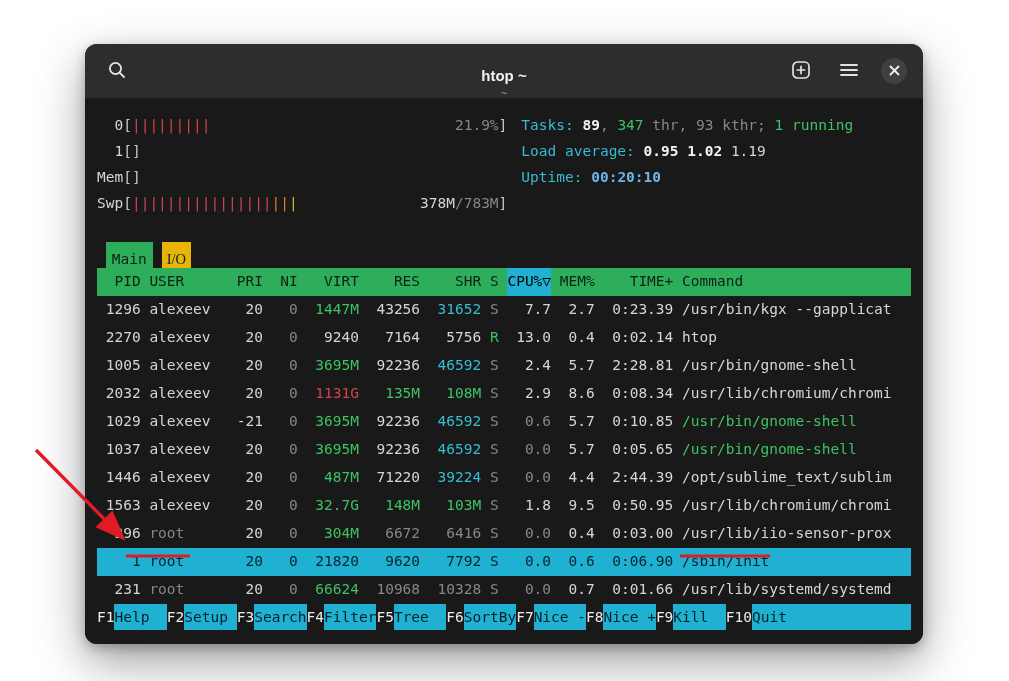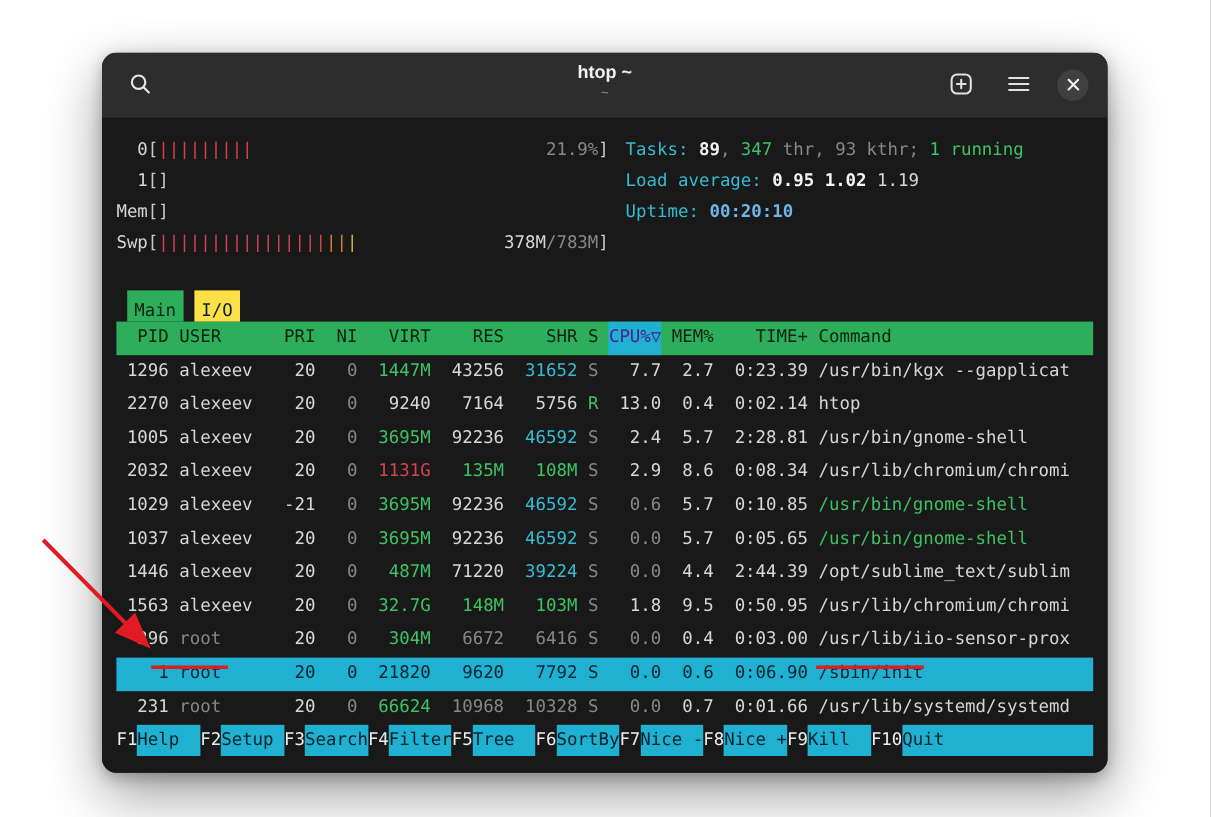--- a/index.html
+++ b/index.html
@@ -11,21 +11,21 @@
     border-radius:12px; overflow:hidden; background:#191919;
     box-shadow:0 18px 48px rgba(0,0,0,.38), 0 4px 12px rgba(0,0,0,.25);
   }
 
   
   .titlebar {
     height:54px; background:#2d2d2d; position:relative;
     display:flex; align-items:center; padding:0 16px;
     font-family:"Liberation Sans","DejaVu Sans",sans-serif;
   }
-  .tb-title { position:absolute; left:0; right:0; top:7px; text-align:center; pointer-events:none; }
+  .tb-title { position:absolute; left:0; right:0; top:22px; text-align:center; pointer-events:none; }
   .tb-main  { font-size:15px; font-weight:bold; color:#f1f1f1; line-height:20px; }
   .tb-sub   { font-size:11px; color:#9a9a9a; line-height:15px; }
   .icon-btn { background:none; border:none; cursor:pointer; display:flex; align-items:center; justify-content:center; width:32px; height:32px; }
   .tb-right { margin-left:auto; display:flex; gap:16px; align-items:center; z-index:2; }
   .close-btn { width:26px; height:26px; border-radius:50%; background:#404040; display:flex; align-items:center; justify-content:center; border:none; cursor:pointer; }
 
   
   .terminal {
     height:546px; background:#191919; padding:14px 12px 0 12px;
     font-size:14.5px; line-height:26px; color:#d6d6d6;
@@ -36,26 +36,26 @@
   .mbars  { white-space:pre; }
   .bracket{ color:#c8c8c8; }
   .stats  { margin-left:14px; }
   .stat-line { height:26px; white-space:pre; }
   .spacer { height:26px; }
 
   .tabs { height:26px; display:flex; white-space:pre; }
   .tabs-indent { width:1ch; }
   .tab { padding:4px .7ch; }
   .tab-active   { background:#2eae5b; color:#0c2413; }
-  .tab-inactive { background:#fde047; color:#07212f; }
+  .tab-inactive { background:#eab308; color:#07212f;font-family:Liberation Serif, serif; }
 
   .row { height:28px; display:flex; white-space:pre; overflow:hidden; width:100%; }
   .row span { line-height:26px; }
   .row.header { background:#2eae5b; color:#0b2413; }
-  .row.header .sorted { background:#1fb0d2; color:#4c1d95; }
+  .row.header .sorted { background:#1fb0d2; color:#000000; }
   .row.selected { background:#1fb0d2; }
   .row.selected span { color:#05252e !important; }
 
   .fnbar { display:flex; height:26px; white-space:pre; margin-top:0; }
   .fnitem { display:flex; }
   .fnitem.last { flex:1; }
   .fkey   { color:#ececec; }
   .flabel { background:#1fb0d2; color:#04222b; }
   .fnitem.last .flabel { flex:1; }
 

